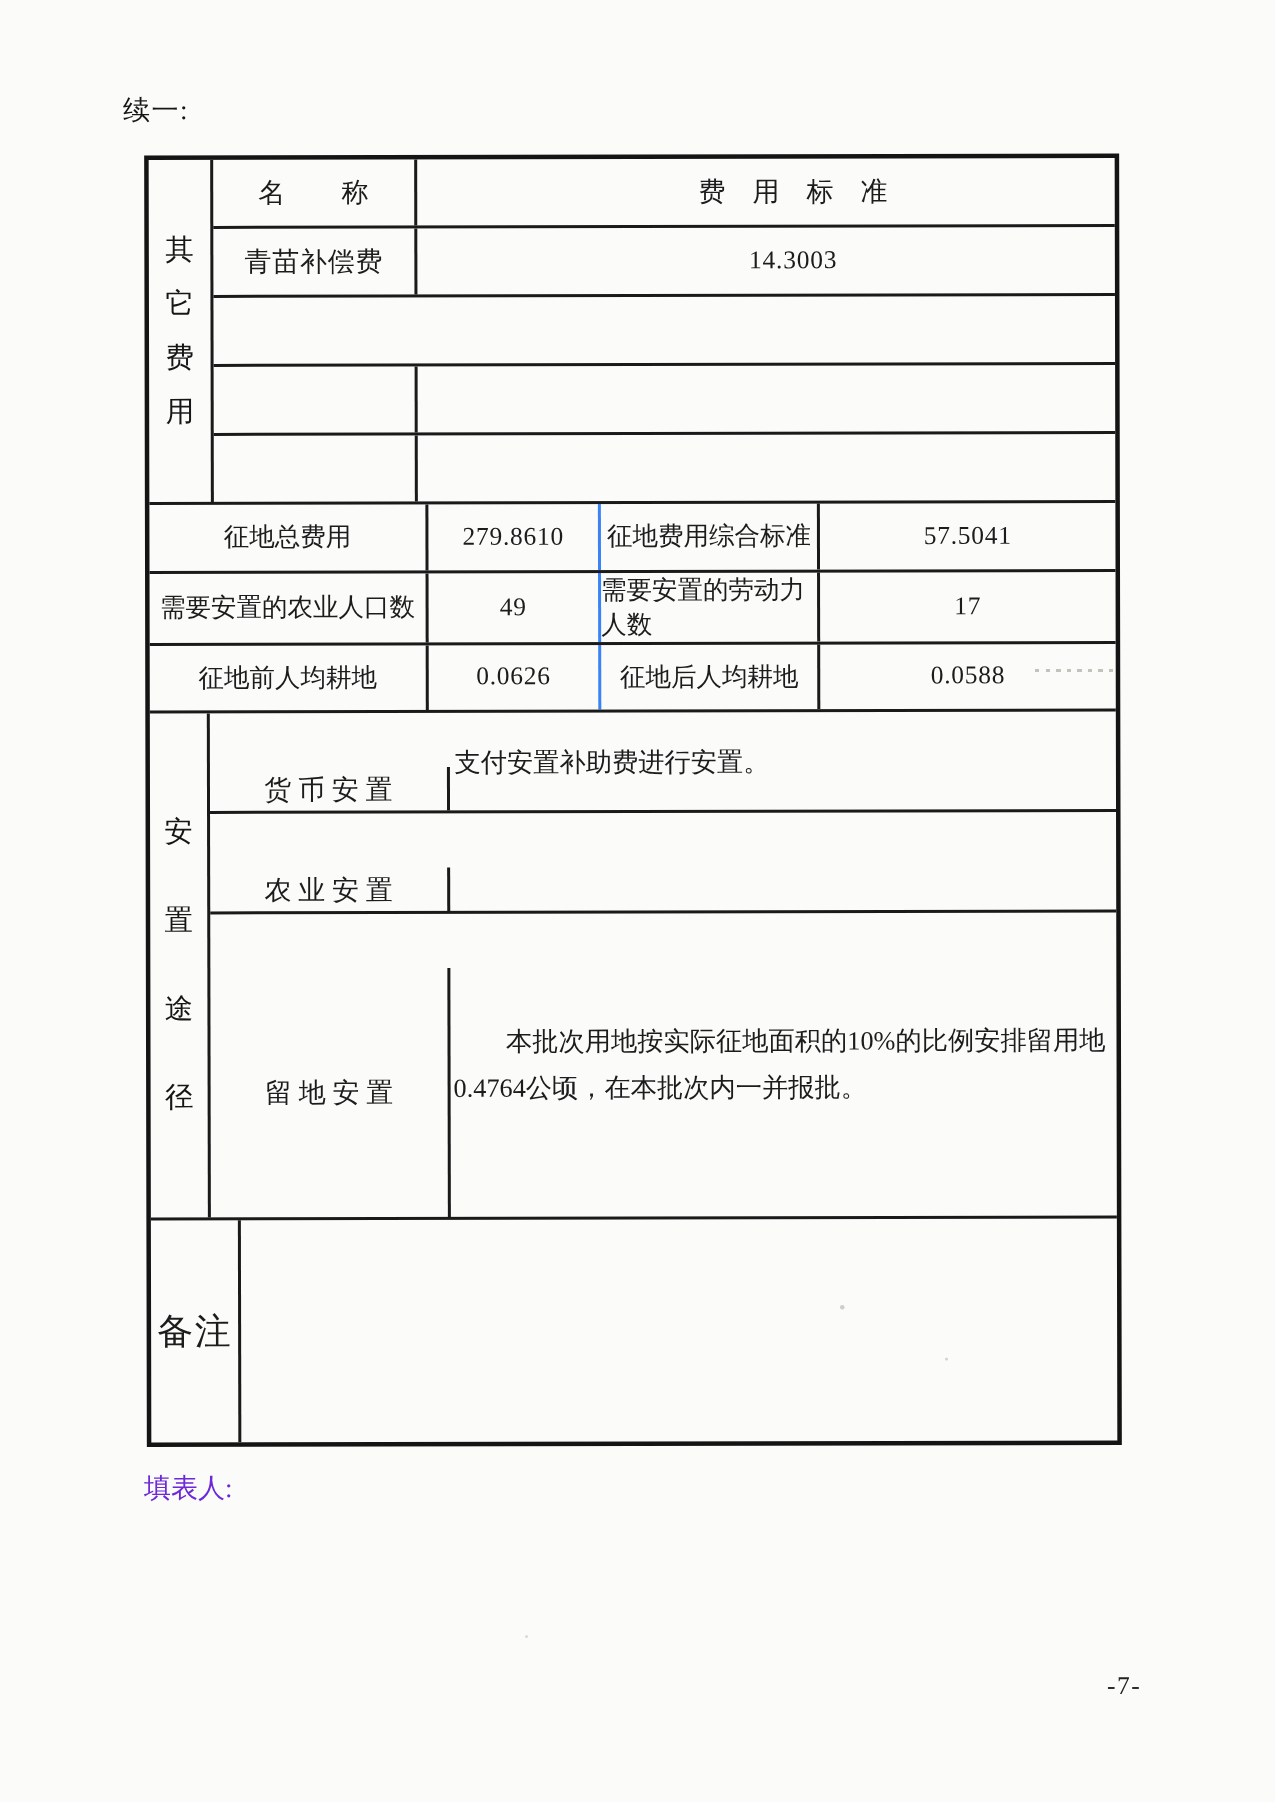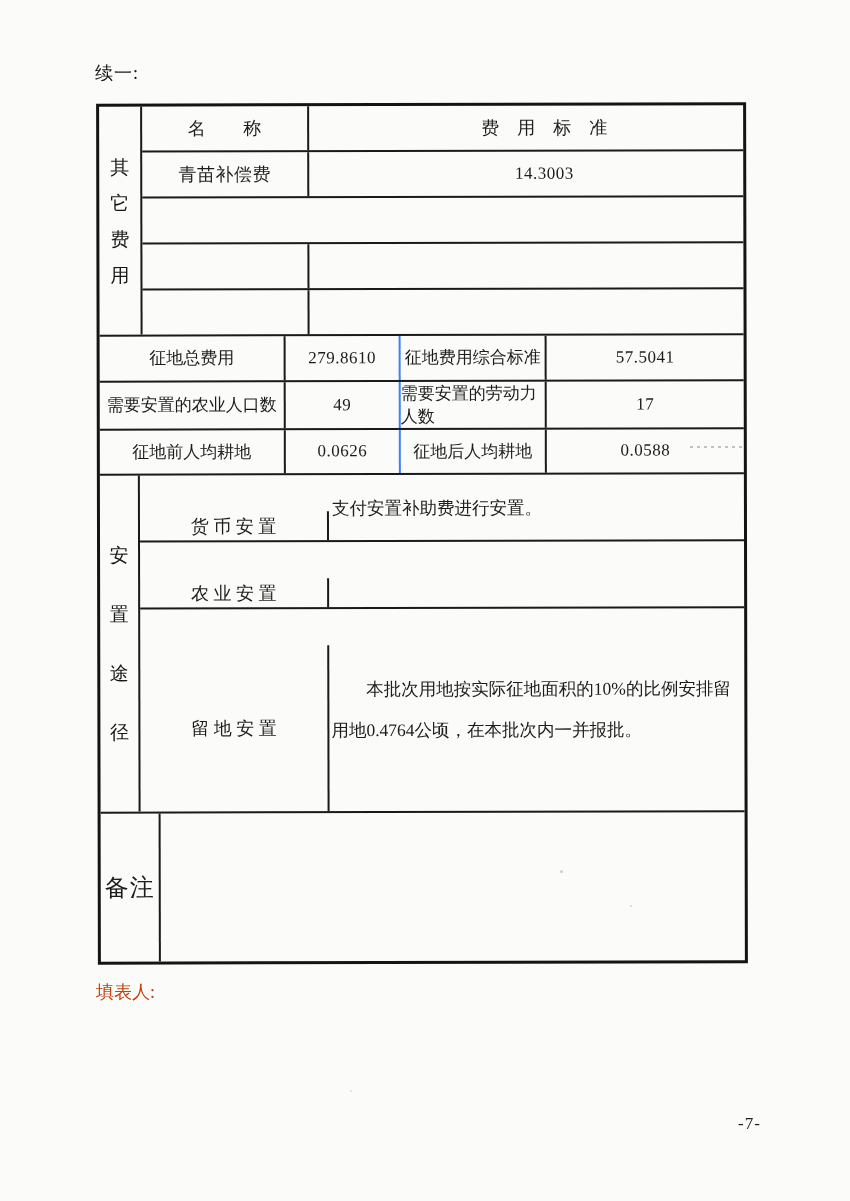--- a/index.html
+++ b/index.html
@@ -5,21 +5,21 @@
   * { margin:0; padding:0; box-sizing:border-box; }
   html,body { width:850px; height:1201px; }
   body {
     position:relative;
     background:#fbfbf9;
     font-family:"Liberation Serif","DejaVu Serif",serif;
     color:#1c1c1c;
     overflow:hidden;
   }
   .cont-label{
-    position:absolute; left:95px; top:61px;
+    position:absolute; left:82px; top:61px;
     font-size:18px; letter-spacing:1px; color:#161616;
   }
   .doc-table{
     position:absolute; left:97px; top:103px;
     width:650px; height:861px;
     border:3px solid #141414;
     display:flex; flex-direction:column;
     background:transparent;
     transform:rotate(-0.12deg);
   }
@@ -35,21 +35,21 @@
   }
   .vcol .vchar{ line-height:1; }
 
   
   .sec-otherfees{ height:228px; }
   .sec-otherfees .vcol{ width:43px; gap:17px; }
   .of-rows{ flex:1; display:flex; flex-direction:column; }
   .of-row{ display:flex; flex:1; }
   .of-row + .of-row{ border-top:2px solid #1a1a1a; }
   .of-row .name-cell{
-    width:167px; border-right:2px solid #1a1a1a;
+    width:136px; border-right:2px solid #1a1a1a;
     display:flex; align-items:center; justify-content:center;
     font-size:18px; letter-spacing:0.5px;
   }
   .of-row .value-cell{
     flex:1; display:flex; align-items:center; justify-content:center;
     font-size:17px;
     margin-left:36px;
   }
   .of-row.hdr .name-cell, .of-row.hdr .value-cell{ font-size:18px; }
 
@@ -68,44 +68,44 @@
   .num{ font-size:17px; letter-spacing:0.5px; }
 
   
   .sec-resettle{ height:338px; }
   .sec-resettle .vcol{ width:40px; gap:40px; }
   .rs-rows{ flex:1; display:flex; flex-direction:column; }
   .rs-row{ display:flex; }
   .rs-row + .rs-row{ border-top:2px solid #1a1a1a; }
   .rs-row.r1{ height:65px; } .rs-row.r2{ height:67px; } .rs-row.r3{ flex:1; }
   .rs-row .name-cell{
-    width:189px; border-right:2px solid #1a1a1a;
+    width:160px; border-right:2px solid #1a1a1a;
     display:flex; align-items:center; justify-content:center;
     font-size:18px;
     margin-top:36px;
   }
   .rs-row .content-cell{
     flex:1; display:flex; align-items:center;
     font-size:17.5px; padding:2px 4px 2px 2px;
   }
-  .rs-row .content-cell p{ text-indent:2em; line-height:41px; }
+  .rs-row .content-cell p{ text-indent:2em; line-height:31px; }
   .rs-row.r1 .content-cell{ padding-left:3px; }
 
   
   .sec-remarks{ flex:1; }
   .sec-remarks .label-cell{
     width:60px; border-right:2px solid #1a1a1a;
     display:flex; align-items:center; justify-content:center;
     font-size:24px; letter-spacing:1px;
   }
   .sec-remarks .content-cell{ flex:1; }
 
   .preparer-label{
     position:absolute; left:96px; top:980px;
-    font-size:18px; color:#c2410c;
+    font-size:18px; color:#6d28d9;
   }
   .page-number{
     position:absolute; left:738px; top:1114px;
     font-size:17px; letter-spacing:1px; color:#222;
   }
 
   
   .speck{ position:absolute; border-radius:50%; background:#8a8a8a; }
   .s1{ left:690px; top:446px; width:52px; height:2px; border-radius:0;
        background:repeating-linear-gradient(90deg,#c4c2bd 0 3px,transparent 3px 7px); }

